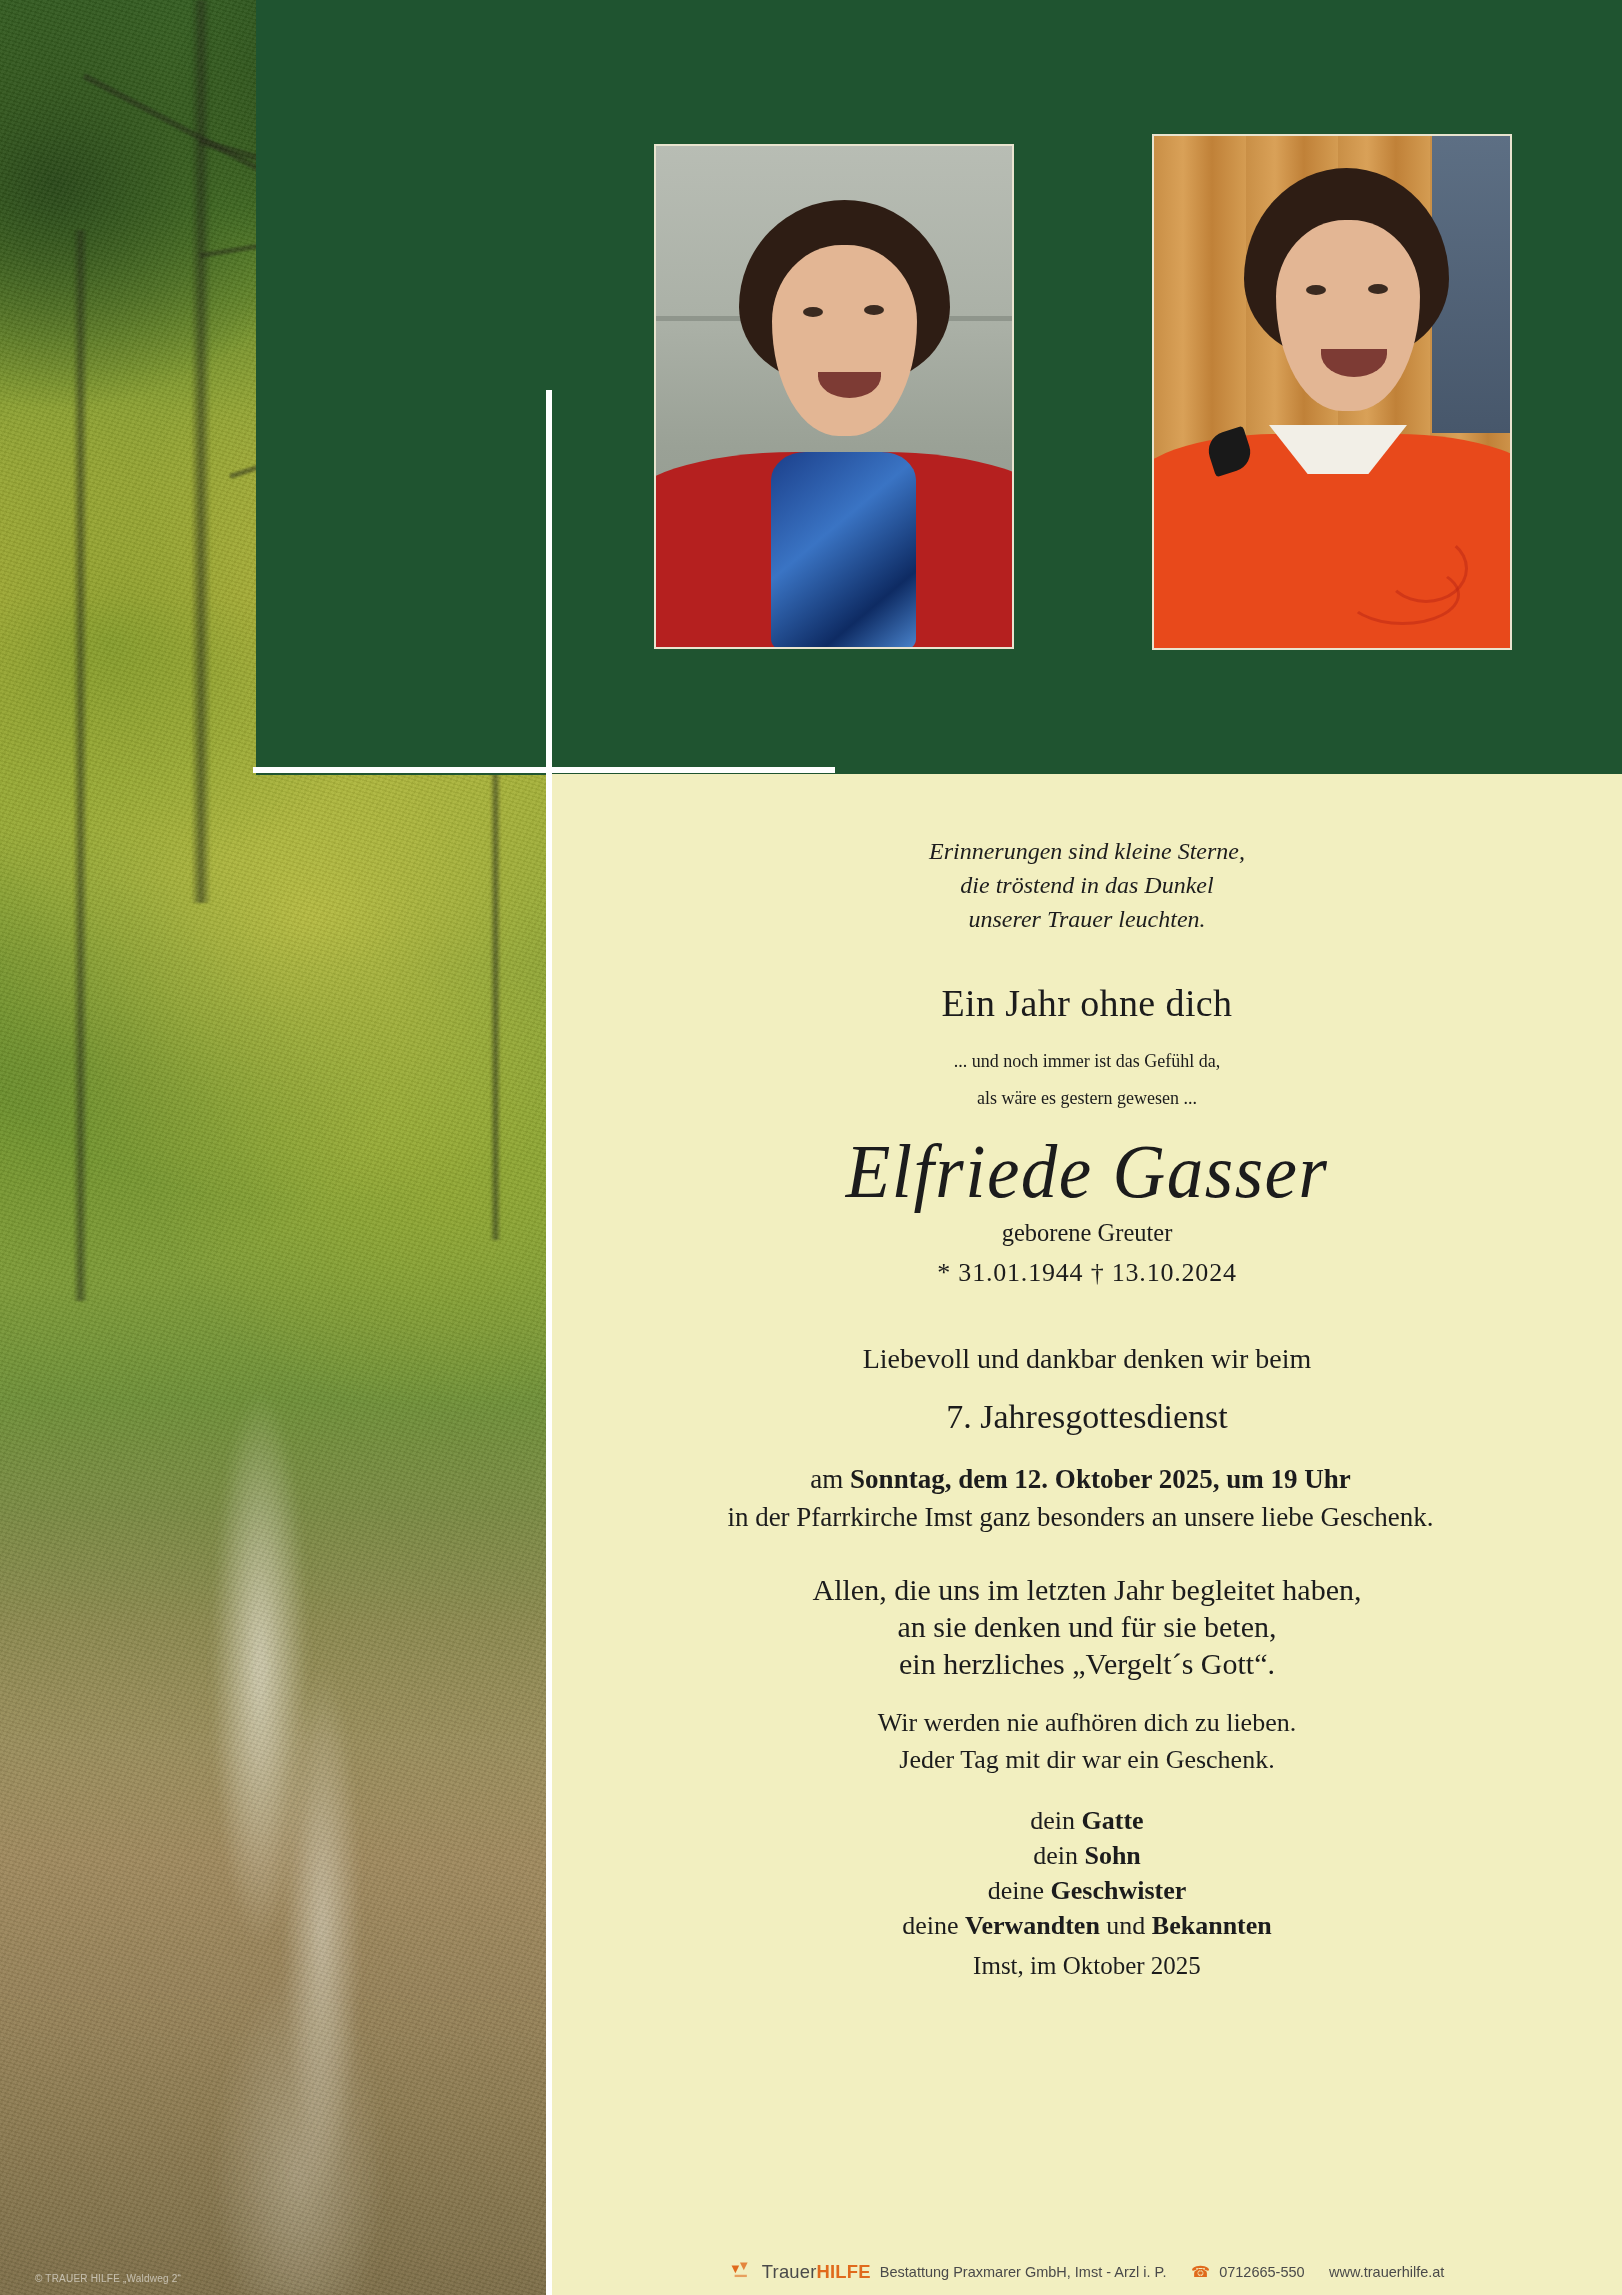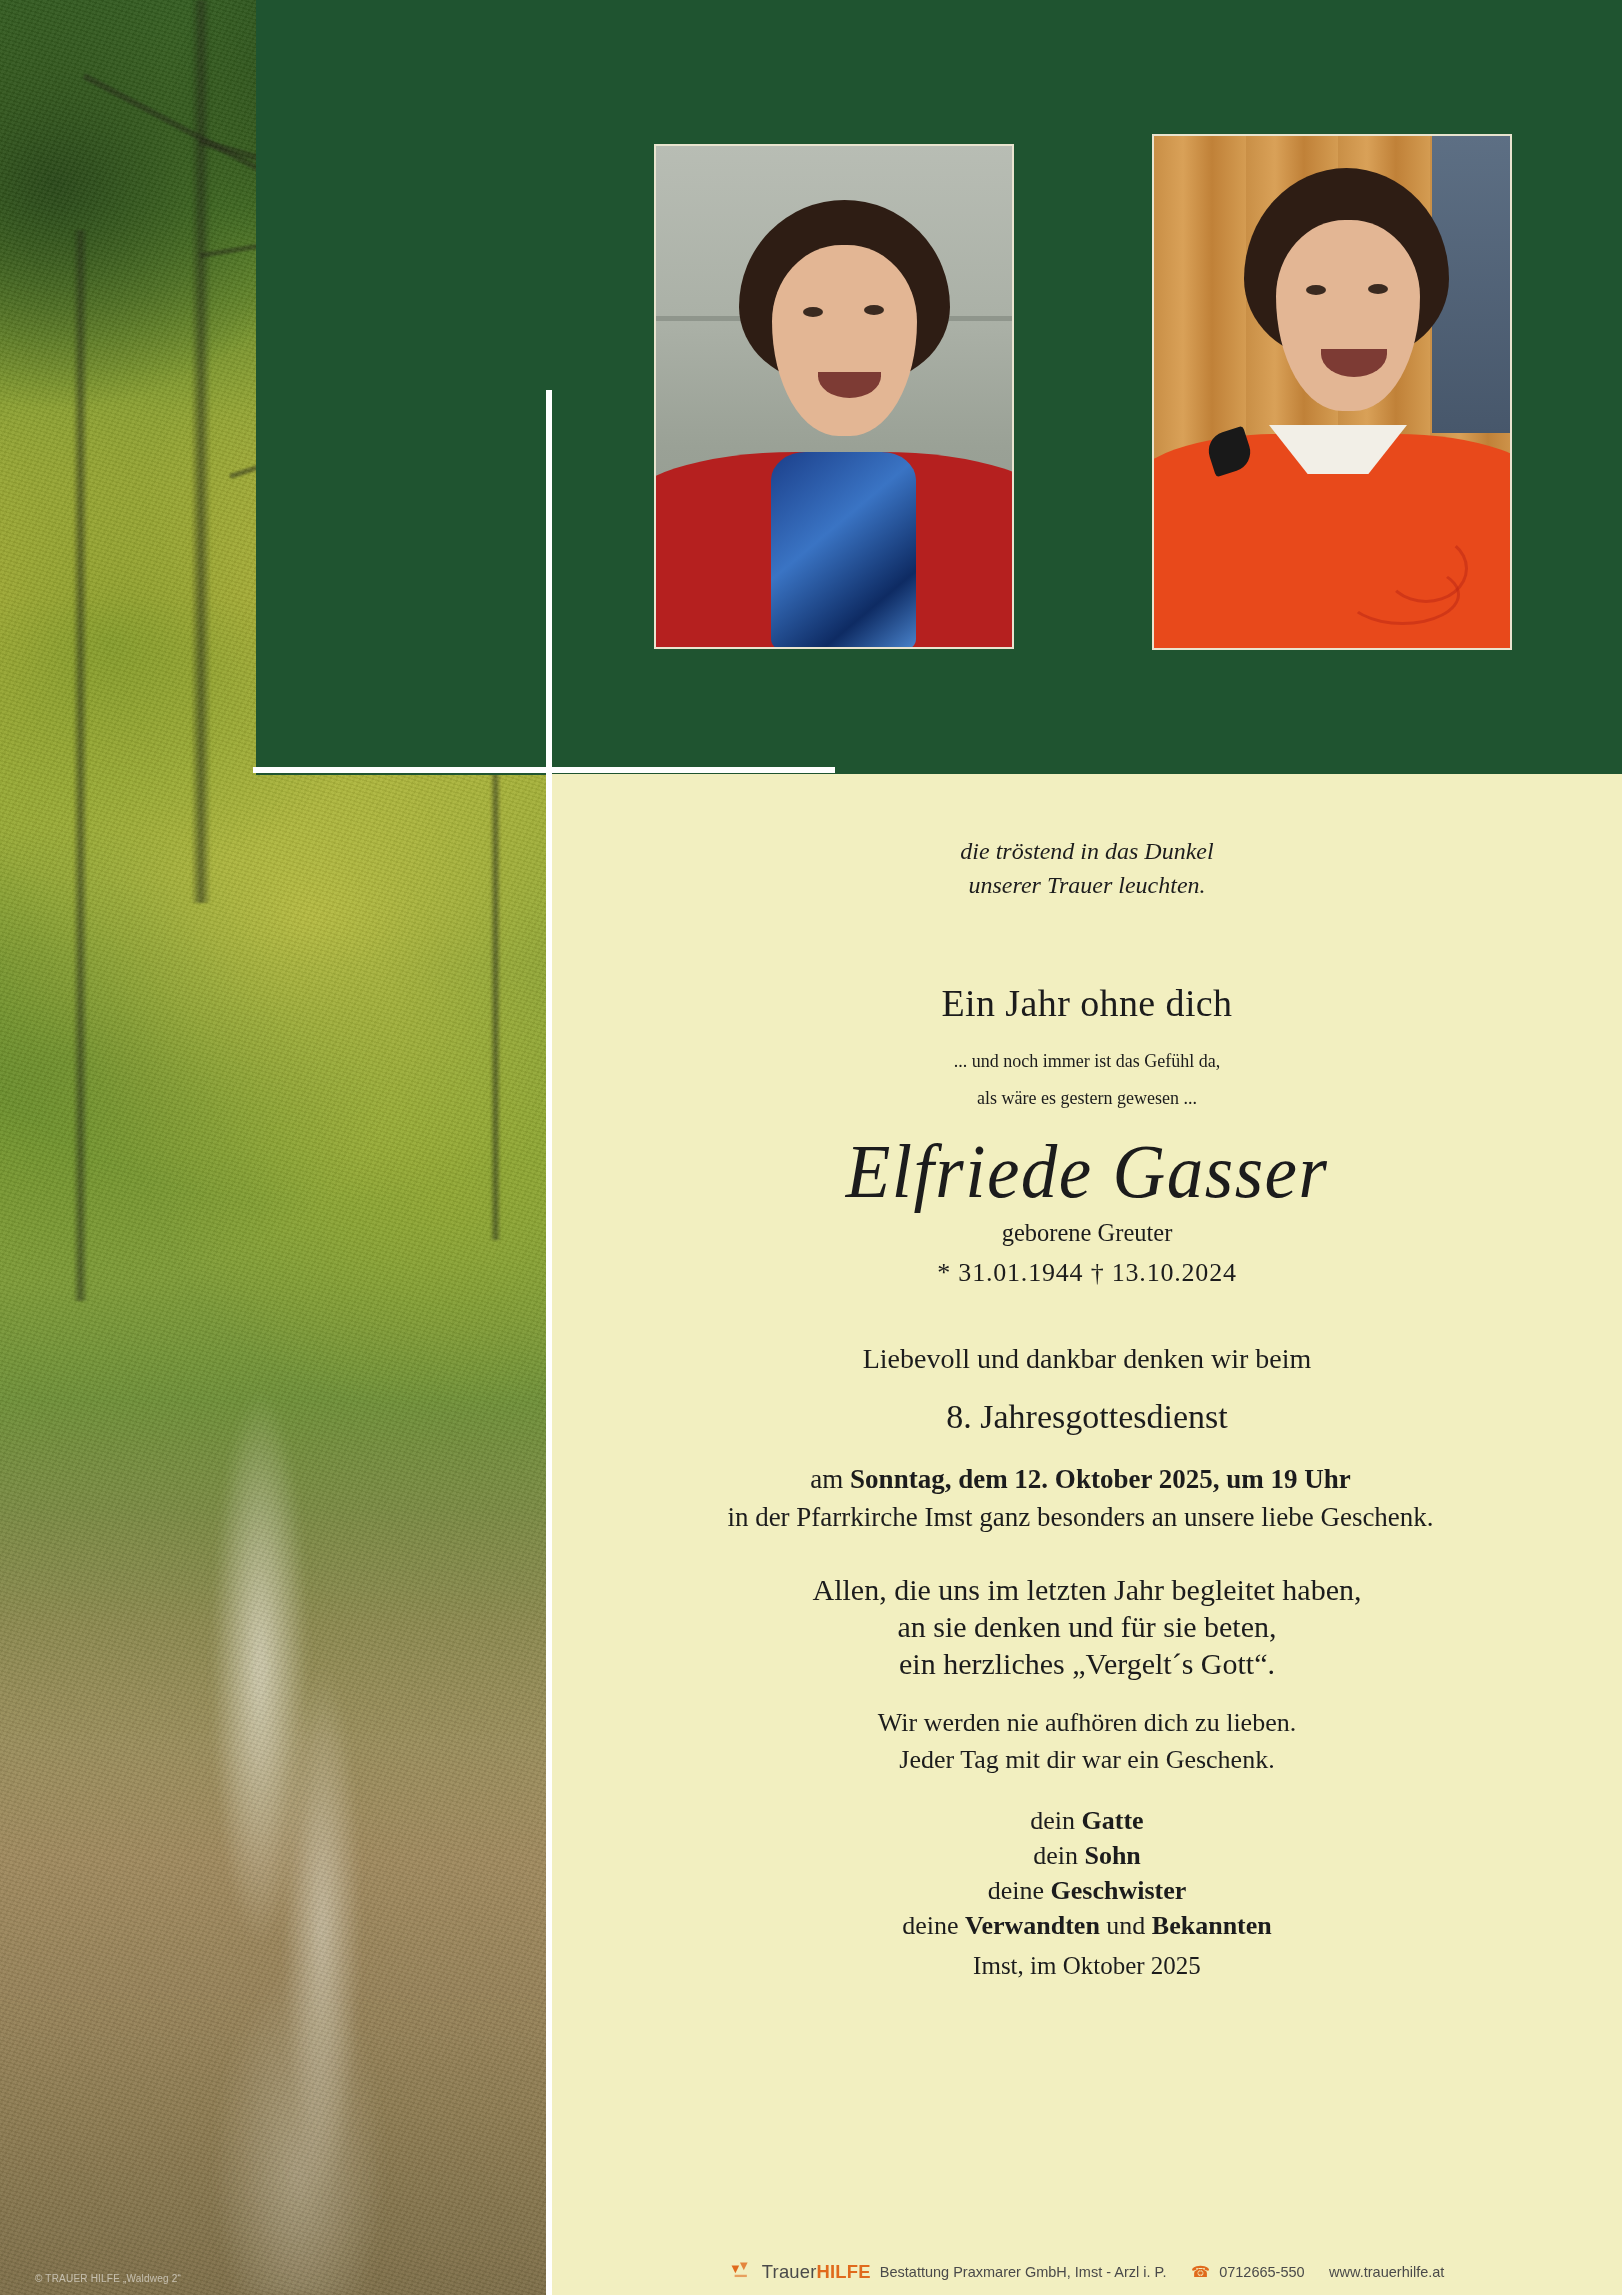--- a/index.html
+++ b/index.html
@@ -378,37 +378,38 @@
     <div class="deco-swirl" style="left:230px; top:398px; width:84px; height:69px;"></div>
     <div class="deco-swirl" style="left:191px; top:428px; width:115px; height:61px;"></div>
   </div>
 
   <div class="rule-vert"></div>
   <div class="rule-horiz"></div>
 
   <div class="text-panel">
 
     <div class="quote">
+      <div>Erinnerungen sind kleine Sterne,</div>
       <div>die tröstend in das Dunkel</div>
       <div>unserer Trauer leuchten.</div>
     </div>
 
     <div class="headline">Ein Jahr ohne dich</div>
 
     <div class="subline">
       <div>... und noch immer ist das Gefühl da,</div>
       <div>als wäre es gestern gewesen ...</div>
     </div>
 
     <div class="name">Elfriede Gasser</div>
     <div class="maiden">geborene Greuter</div>
     <div class="dates">* 31.01.1944     † 13.10.2024</div>
 
     <div class="line-love">Liebevoll  und dankbar denken wir beim</div>
-    <div class="service">8. Jahresgottesdienst</div>
+    <div class="service">7. Jahresgottesdienst</div>
 
     <div class="when">
       <div>
         <span>am </span><b>Sonntag, dem 12. Oktober 2025, um 19 Uhr</b>
       </div>
       <div>in der Pfarrkirche Imst ganz besonders an unsere liebe Geschenk.</div>
     </div>
 
     <div class="thanks">
       <div>Allen, die uns im letzten Jahr begleitet haben,</div>

